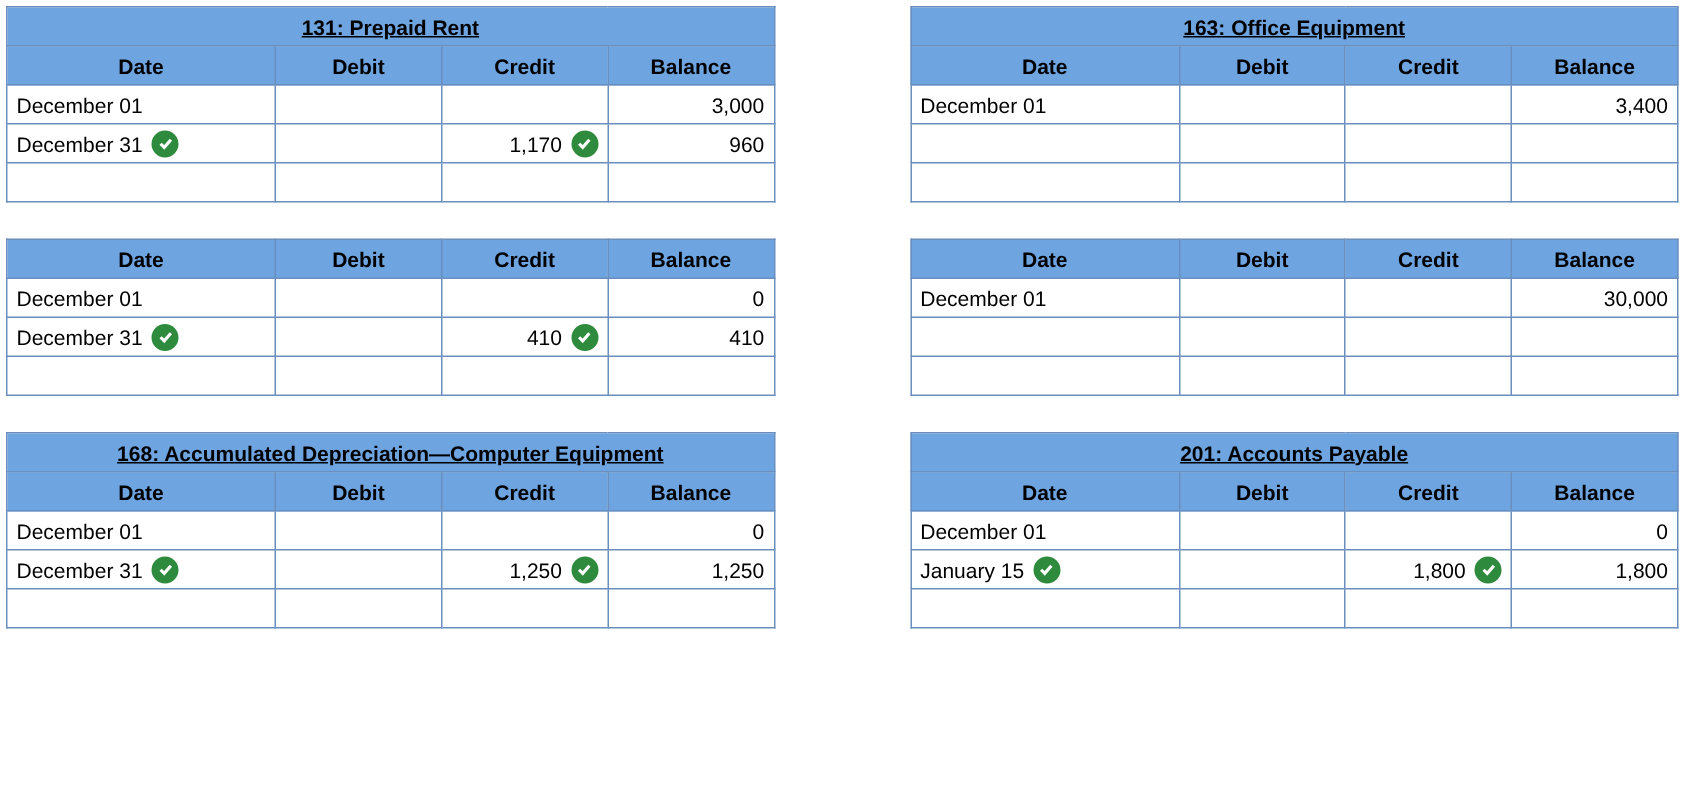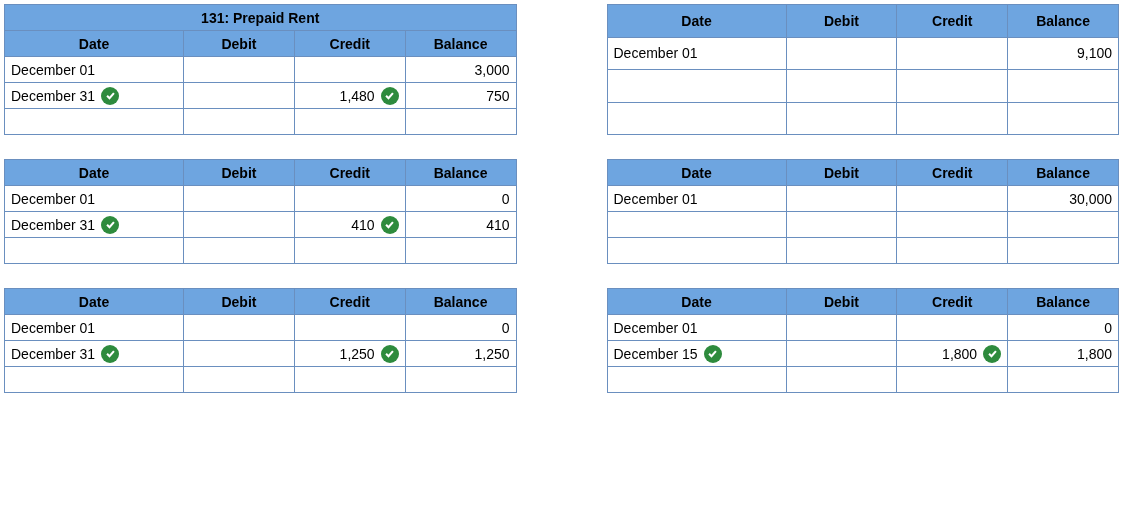--- a/index.html
+++ b/index.html
@@ -27,20 +27,21 @@
     height: 26px;
     padding: 2px 6px;
     vertical-align: middle;
   }
   .ledger .title-row th {
     background: #6ea5e0;
     text-align: center;
     font-weight: bold;
     color: #000;
     height: 26px;
+    text-decoration: underline;
   }
   .ledger .head-row th {
     background: #6ea5e0;
     font-weight: bold;
     color: #000;
     height: 26px;
   }
   .ledger td.date { text-align: center; }
   .ledger td.num  { text-align: right; }
   .cell {
@@ -125,31 +126,116 @@
               </span>
             </div>
           </td>
           <td class="num">
             <div class="cell num">
               <span></span>
             </div>
           </td>
           <td class="num">
             <div class="cell num">
-              <span>1,480</span>
-              <span class="check">
-                <svg viewBox="0 0 16 16">
-                  <polyline points="3,8.5 6.5,12 13,4.5"></polyline>
-                </svg>
-              </span>
-            </div>
-          </td>
-          <td class="num">
-            <div class="cell num">
-              <span>750</span>
+              <span>1,170</span>
+              <span class="check">
+                <svg viewBox="0 0 16 16">
+                  <polyline points="3,8.5 6.5,12 13,4.5"></polyline>
+                </svg>
+              </span>
+            </div>
+          </td>
+          <td class="num">
+            <div class="cell num">
+              <span>960</span>
+            </div>
+          </td>
+        </tr>
+        <tr>
+          <td class="date">
+            <div class="cell date">
+              <span></span>
+            </div>
+          </td>
+          <td class="num">
+            <div class="cell num">
+              <span></span>
+            </div>
+          </td>
+          <td class="num">
+            <div class="cell num">
+              <span></span>
+            </div>
+          </td>
+          <td class="num">
+            <div class="cell num">
+              <span></span>
+            </div>
+          </td>
+        </tr>
+      </tbody>
+    </table>
+    <table class="ledger">
+      <colgroup>
+        <col class="c-date">
+        <col class="c-num">
+        <col class="c-num">
+        <col class="c-num">
+      </colgroup>
+      <tbody>
+        <tr class="title-row">
+          <th colspan="4">163: Office Equipment</th>
+        </tr>
+        <tr class="head-row">
+          <th>Date</th>
+          <th>Debit</th>
+          <th>Credit</th>
+          <th>Balance</th>
+        </tr>
+        <tr>
+          <td class="date">
+            <div class="cell date">
+              <span>December 01</span>
+            </div>
+          </td>
+          <td class="num">
+            <div class="cell num">
+              <span></span>
+            </div>
+          </td>
+          <td class="num">
+            <div class="cell num">
+              <span></span>
+            </div>
+          </td>
+          <td class="num">
+            <div class="cell num">
+              <span>3,400</span>
+            </div>
+          </td>
+        </tr>
+        <tr>
+          <td class="date">
+            <div class="cell date">
+              <span></span>
+            </div>
+          </td>
+          <td class="num">
+            <div class="cell num">
+              <span></span>
+            </div>
+          </td>
+          <td class="num">
+            <div class="cell num">
+              <span></span>
+            </div>
+          </td>
+          <td class="num">
+            <div class="cell num">
+              <span></span>
             </div>
           </td>
         </tr>
         <tr>
           <td class="date">
             <div class="cell date">
               <span></span>
             </div>
           </td>
           <td class="num">
@@ -195,43 +281,53 @@
               <span></span>
             </div>
           </td>
           <td class="num">
             <div class="cell num">
               <span></span>
             </div>
           </td>
           <td class="num">
             <div class="cell num">
-              <span>9,100</span>
-            </div>
-          </td>
-        </tr>
-        <tr>
-          <td class="date">
-            <div class="cell date">
-              <span></span>
-            </div>
-          </td>
-          <td class="num">
-            <div class="cell num">
-              <span></span>
-            </div>
-          </td>
-          <td class="num">
-            <div class="cell num">
-              <span></span>
-            </div>
-          </td>
-          <td class="num">
-            <div class="cell num">
-              <span></span>
+              <span>0</span>
+            </div>
+          </td>
+        </tr>
+        <tr>
+          <td class="date">
+            <div class="cell date">
+              <span>December 31</span>
+              <span class="check">
+                <svg viewBox="0 0 16 16">
+                  <polyline points="3,8.5 6.5,12 13,4.5"></polyline>
+                </svg>
+              </span>
+            </div>
+          </td>
+          <td class="num">
+            <div class="cell num">
+              <span></span>
+            </div>
+          </td>
+          <td class="num">
+            <div class="cell num">
+              <span>410</span>
+              <span class="check">
+                <svg viewBox="0 0 16 16">
+                  <polyline points="3,8.5 6.5,12 13,4.5"></polyline>
+                </svg>
+              </span>
+            </div>
+          </td>
+          <td class="num">
+            <div class="cell num">
+              <span>410</span>
             </div>
           </td>
         </tr>
         <tr>
           <td class="date">
             <div class="cell date">
               <span></span>
             </div>
           </td>
           <td class="num">
@@ -277,53 +373,43 @@
               <span></span>
             </div>
           </td>
           <td class="num">
             <div class="cell num">
               <span></span>
             </div>
           </td>
           <td class="num">
             <div class="cell num">
-              <span>0</span>
-            </div>
-          </td>
-        </tr>
-        <tr>
-          <td class="date">
-            <div class="cell date">
-              <span>December 31</span>
-              <span class="check">
-                <svg viewBox="0 0 16 16">
-                  <polyline points="3,8.5 6.5,12 13,4.5"></polyline>
-                </svg>
-              </span>
-            </div>
-          </td>
-          <td class="num">
-            <div class="cell num">
-              <span></span>
-            </div>
-          </td>
-          <td class="num">
-            <div class="cell num">
-              <span>410</span>
-              <span class="check">
-                <svg viewBox="0 0 16 16">
-                  <polyline points="3,8.5 6.5,12 13,4.5"></polyline>
-                </svg>
-              </span>
-            </div>
-          </td>
-          <td class="num">
-            <div class="cell num">
-              <span>410</span>
+              <span>30,000</span>
+            </div>
+          </td>
+        </tr>
+        <tr>
+          <td class="date">
+            <div class="cell date">
+              <span></span>
+            </div>
+          </td>
+          <td class="num">
+            <div class="cell num">
+              <span></span>
+            </div>
+          </td>
+          <td class="num">
+            <div class="cell num">
+              <span></span>
+            </div>
+          </td>
+          <td class="num">
+            <div class="cell num">
+              <span></span>
             </div>
           </td>
         </tr>
         <tr>
           <td class="date">
             <div class="cell date">
               <span></span>
             </div>
           </td>
           <td class="num">
@@ -345,20 +431,23 @@
       </tbody>
     </table>
     <table class="ledger">
       <colgroup>
         <col class="c-date">
         <col class="c-num">
         <col class="c-num">
         <col class="c-num">
       </colgroup>
       <tbody>
+        <tr class="title-row">
+          <th colspan="4">168: Accumulated Depreciation—Computer Equipment</th>
+        </tr>
         <tr class="head-row">
           <th>Date</th>
           <th>Debit</th>
           <th>Credit</th>
           <th>Balance</th>
         </tr>
         <tr>
           <td class="date">
             <div class="cell date">
               <span>December 01</span>
@@ -369,43 +458,53 @@
               <span></span>
             </div>
           </td>
           <td class="num">
             <div class="cell num">
               <span></span>
             </div>
           </td>
           <td class="num">
             <div class="cell num">
-              <span>30,000</span>
-            </div>
-          </td>
-        </tr>
-        <tr>
-          <td class="date">
-            <div class="cell date">
-              <span></span>
-            </div>
-          </td>
-          <td class="num">
-            <div class="cell num">
-              <span></span>
-            </div>
-          </td>
-          <td class="num">
-            <div class="cell num">
-              <span></span>
-            </div>
-          </td>
-          <td class="num">
-            <div class="cell num">
-              <span></span>
+              <span>0</span>
+            </div>
+          </td>
+        </tr>
+        <tr>
+          <td class="date">
+            <div class="cell date">
+              <span>December 31</span>
+              <span class="check">
+                <svg viewBox="0 0 16 16">
+                  <polyline points="3,8.5 6.5,12 13,4.5"></polyline>
+                </svg>
+              </span>
+            </div>
+          </td>
+          <td class="num">
+            <div class="cell num">
+              <span></span>
+            </div>
+          </td>
+          <td class="num">
+            <div class="cell num">
+              <span>1,250</span>
+              <span class="check">
+                <svg viewBox="0 0 16 16">
+                  <polyline points="3,8.5 6.5,12 13,4.5"></polyline>
+                </svg>
+              </span>
+            </div>
+          </td>
+          <td class="num">
+            <div class="cell num">
+              <span>1,250</span>
             </div>
           </td>
         </tr>
         <tr>
           <td class="date">
             <div class="cell date">
               <span></span>
             </div>
           </td>
           <td class="num">
@@ -427,20 +526,23 @@
       </tbody>
     </table>
     <table class="ledger">
       <colgroup>
         <col class="c-date">
         <col class="c-num">
         <col class="c-num">
         <col class="c-num">
       </colgroup>
       <tbody>
+        <tr class="title-row">
+          <th colspan="4">201: Accounts Payable</th>
+        </tr>
         <tr class="head-row">
           <th>Date</th>
           <th>Debit</th>
           <th>Credit</th>
           <th>Balance</th>
         </tr>
         <tr>
           <td class="date">
             <div class="cell date">
               <span>December 01</span>
@@ -458,113 +560,21 @@
           </td>
           <td class="num">
             <div class="cell num">
               <span>0</span>
             </div>
           </td>
         </tr>
         <tr>
           <td class="date">
             <div class="cell date">
-              <span>December 31</span>
-              <span class="check">
-                <svg viewBox="0 0 16 16">
-                  <polyline points="3,8.5 6.5,12 13,4.5"></polyline>
-                </svg>
-              </span>
-            </div>
-          </td>
-          <td class="num">
-            <div class="cell num">
-              <span></span>
-            </div>
-          </td>
-          <td class="num">
-            <div class="cell num">
-              <span>1,250</span>
-              <span class="check">
-                <svg viewBox="0 0 16 16">
-                  <polyline points="3,8.5 6.5,12 13,4.5"></polyline>
-                </svg>
-              </span>
-            </div>
-          </td>
-          <td class="num">
-            <div class="cell num">
-              <span>1,250</span>
-            </div>
-          </td>
-        </tr>
-        <tr>
-          <td class="date">
-            <div class="cell date">
-              <span></span>
-            </div>
-          </td>
-          <td class="num">
-            <div class="cell num">
-              <span></span>
-            </div>
-          </td>
-          <td class="num">
-            <div class="cell num">
-              <span></span>
-            </div>
-          </td>
-          <td class="num">
-            <div class="cell num">
-              <span></span>
-            </div>
-          </td>
-        </tr>
-      </tbody>
-    </table>
-    <table class="ledger">
-      <colgroup>
-        <col class="c-date">
-        <col class="c-num">
-        <col class="c-num">
-        <col class="c-num">
-      </colgroup>
-      <tbody>
-        <tr class="head-row">
-          <th>Date</th>
-          <th>Debit</th>
-          <th>Credit</th>
-          <th>Balance</th>
-        </tr>
-        <tr>
-          <td class="date">
-            <div class="cell date">
-              <span>December 01</span>
-            </div>
-          </td>
-          <td class="num">
-            <div class="cell num">
-              <span></span>
-            </div>
-          </td>
-          <td class="num">
-            <div class="cell num">
-              <span></span>
-            </div>
-          </td>
-          <td class="num">
-            <div class="cell num">
-              <span>0</span>
-            </div>
-          </td>
-        </tr>
-        <tr>
-          <td class="date">
-            <div class="cell date">
-              <span>December 15</span>
+              <span>January 15</span>
               <span class="check">
                 <svg viewBox="0 0 16 16">
                   <polyline points="3,8.5 6.5,12 13,4.5"></polyline>
                 </svg>
               </span>
             </div>
           </td>
           <td class="num">
             <div class="cell num">
               <span></span>

